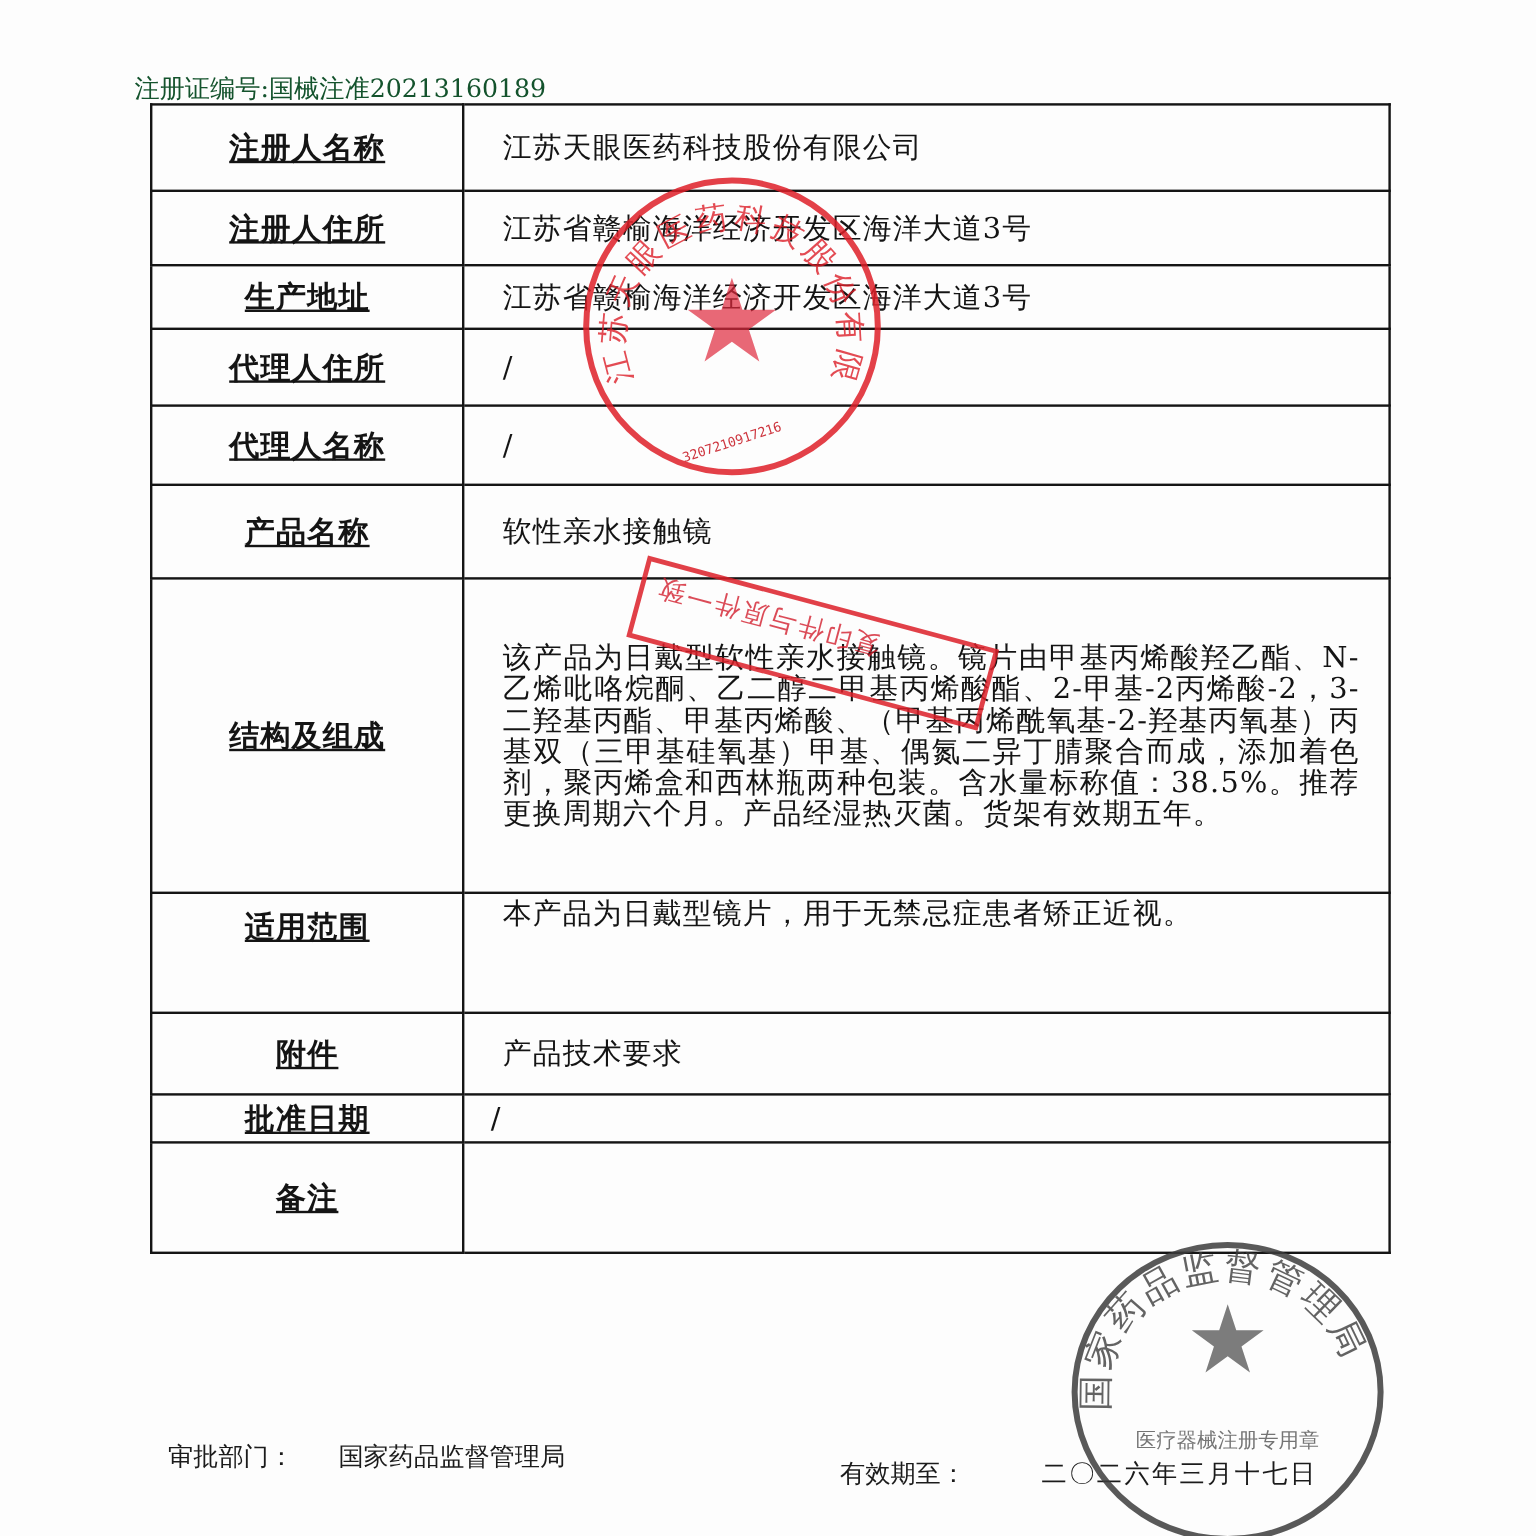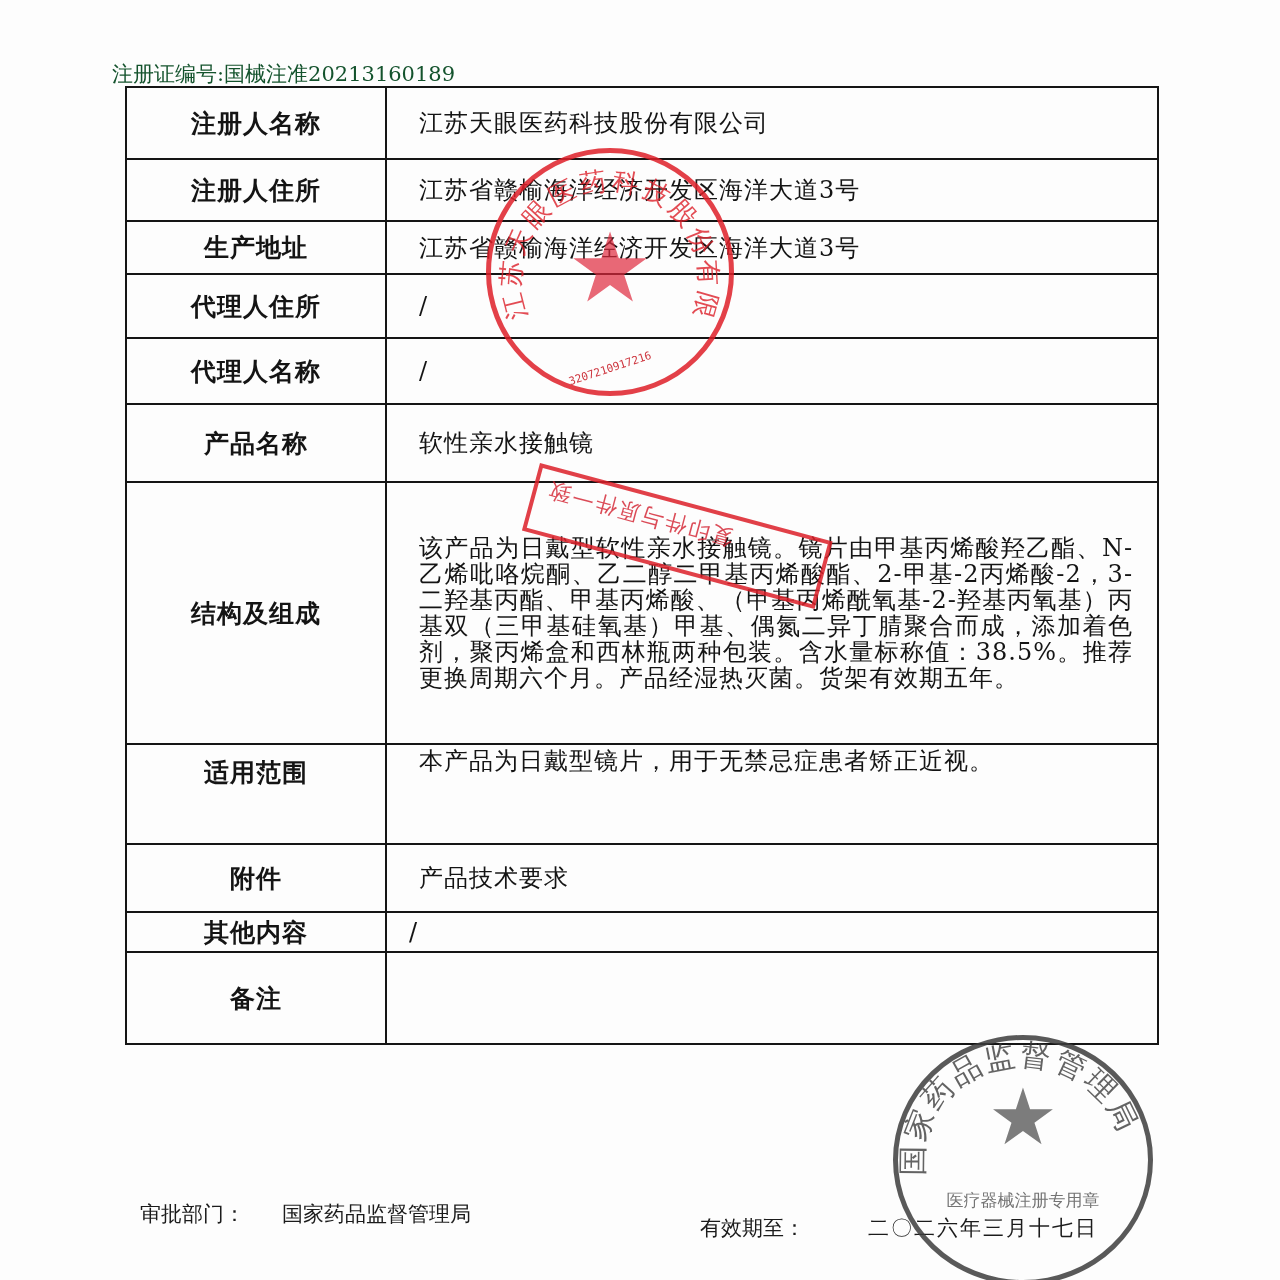--- a/index.html
+++ b/index.html
@@ -42,20 +42,21 @@
     padding: 0;
     vertical-align: middle;
   }
   table.reg td.label {
     width: 258px;
     text-align: center;
     font-family: "DejaVu Sans", "Liberation Sans", sans-serif;
     font-weight: bold;
     font-size: 25px;
     letter-spacing: 1px;
+    text-decoration: underline;
   }
   table.reg td.value {
     padding-left: 32px;
     font-size: 24px;
     letter-spacing: 1px;
   }
   td.value.composition {
     padding-left: 36px;
     padding-right: 24px;
     font-size: 24.5px;
@@ -204,21 +205,21 @@
     </tr>
     <tr style="height:88px">
       <td class="label" style="padding-bottom:44px">适用范围</td>
       <td class="value sans" style="padding-bottom:66px">本产品为日戴型镜片，用于无禁忌症患者矫正近视。</td>
     </tr>
     <tr style="height:68px">
       <td class="label">附件</td>
       <td class="value sans">产品技术要求</td>
     </tr>
     <tr style="height:40px">
-      <td class="label">其他内容</td>
+      <td class="label">批准日期</td>
       <td class="value sans" style="padding-left:22px">/</td>
     </tr>
     <tr style="height:92px">
       <td class="label">备注</td>
       <td class="value"></td>
     </tr>
   </tbody>
     </table>
 
   <div class="footer" style="left:140px; top:1200px;">

